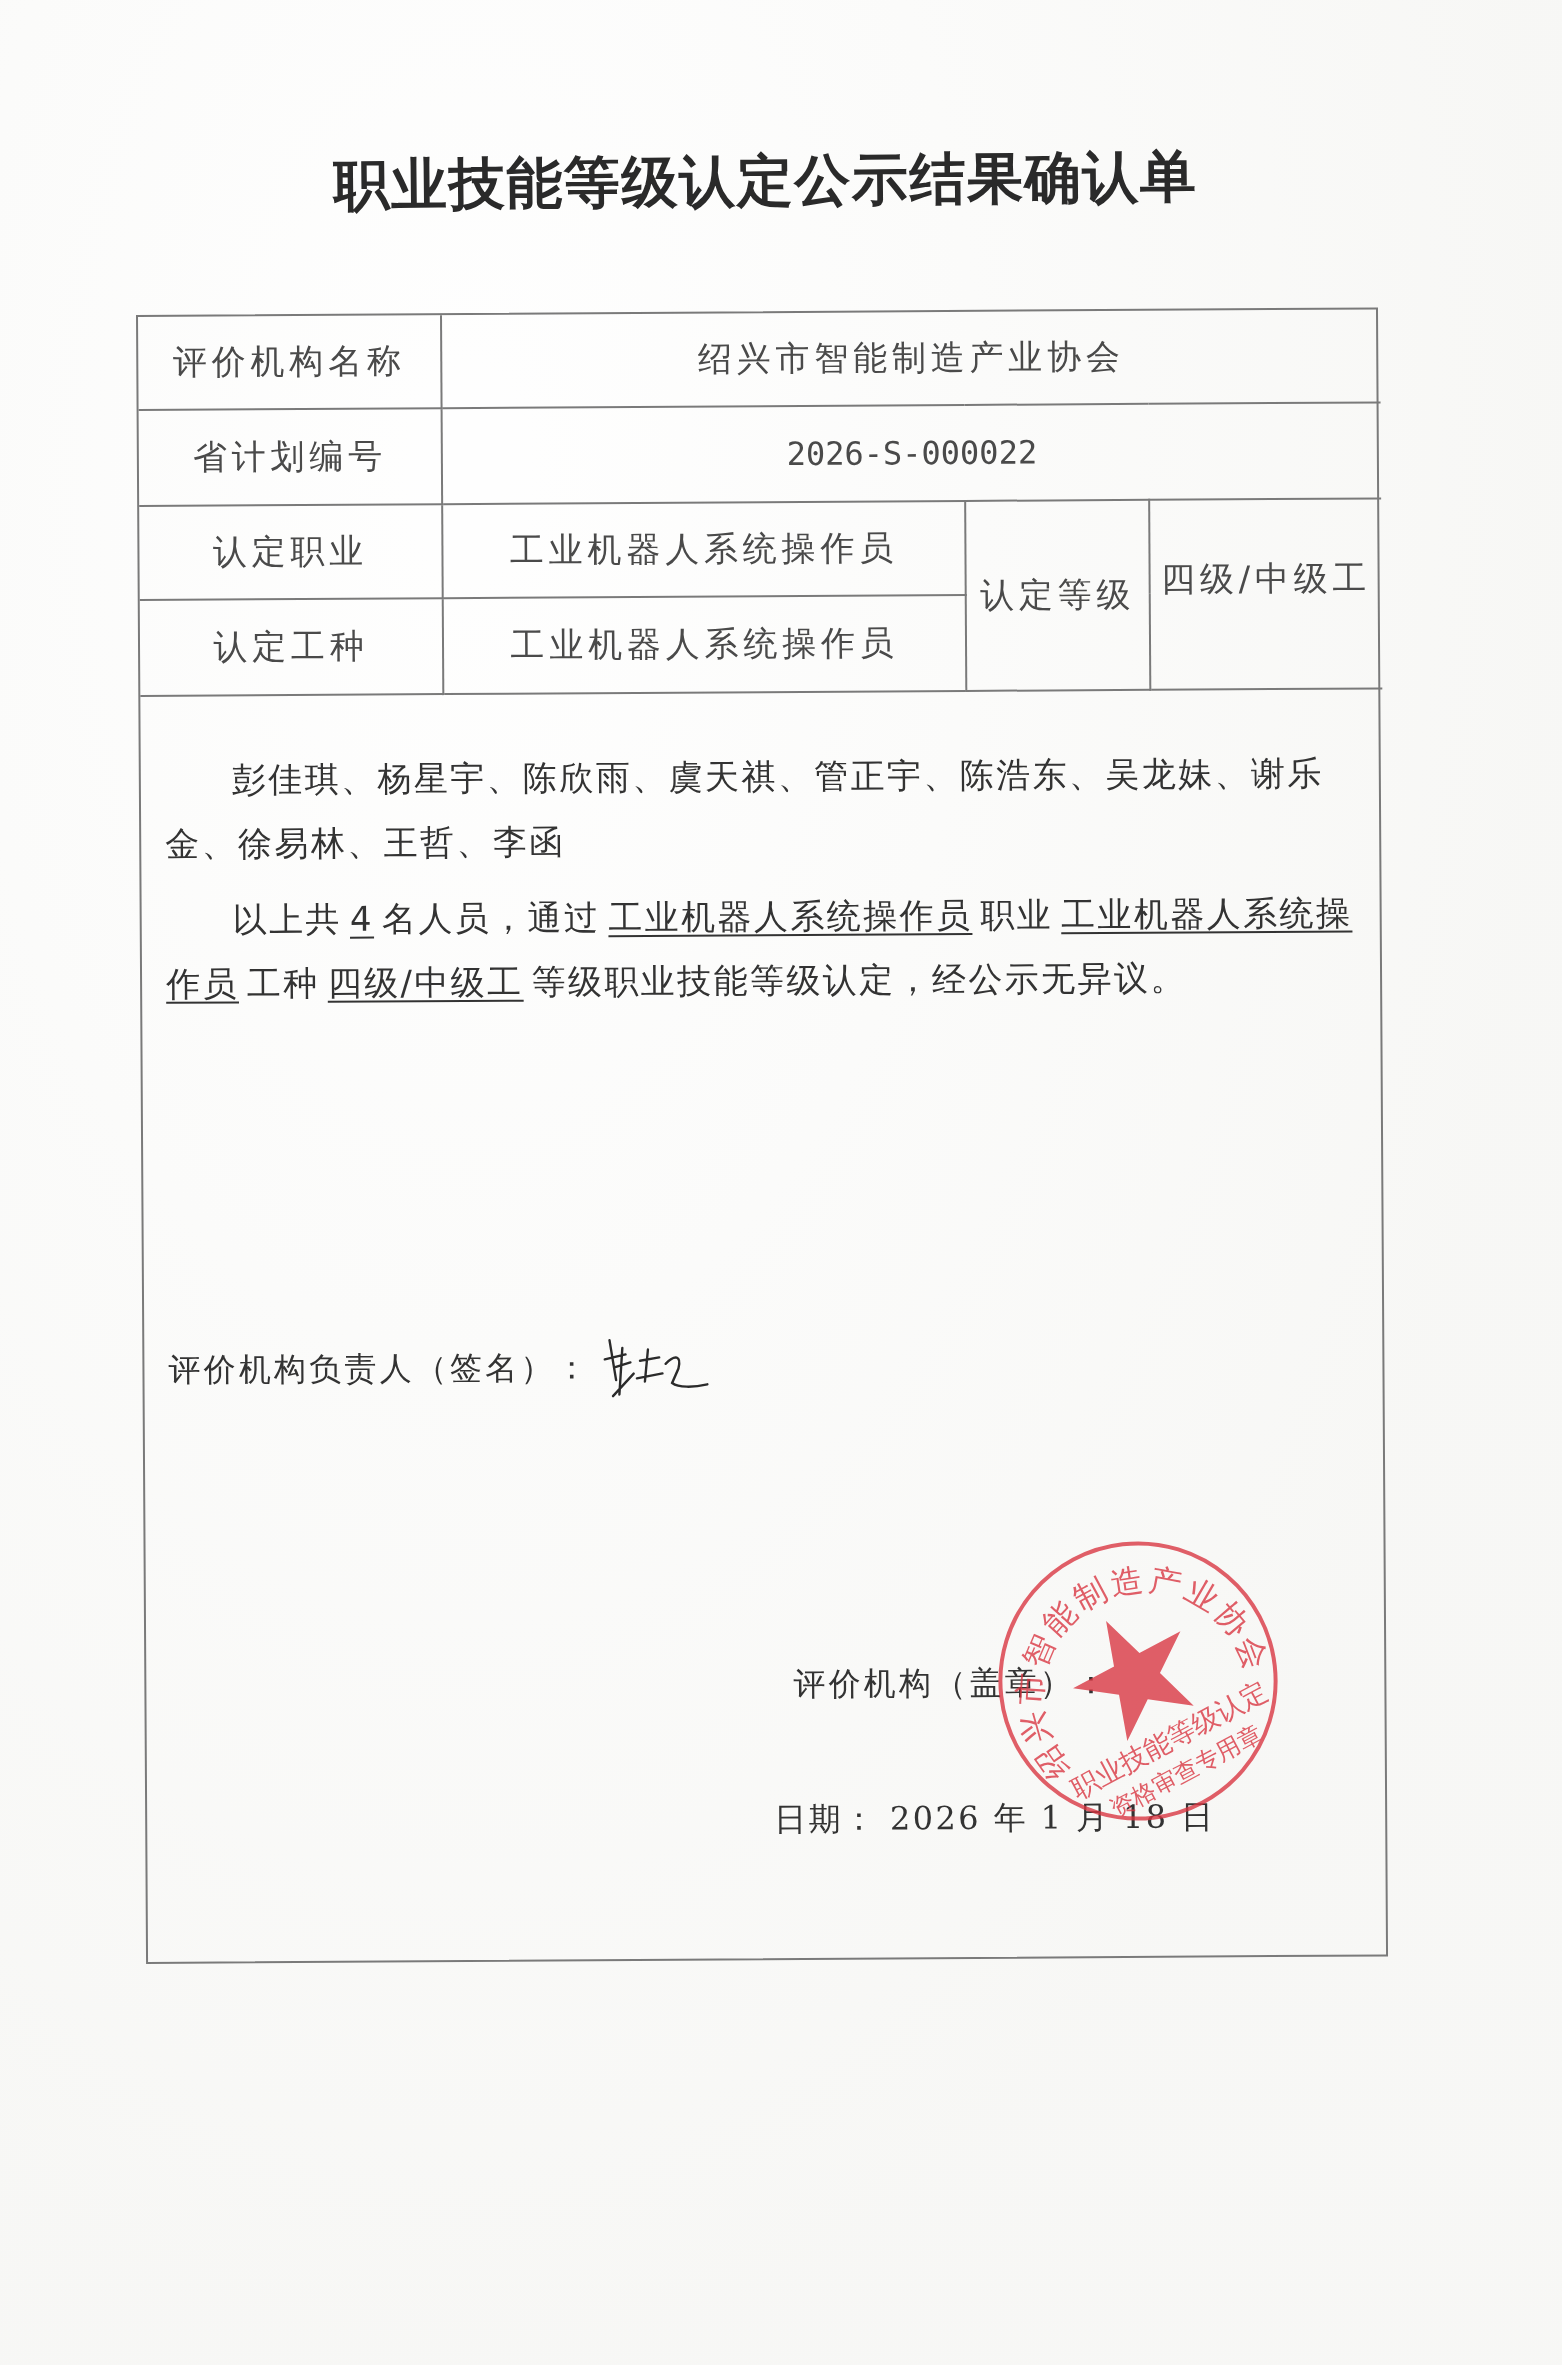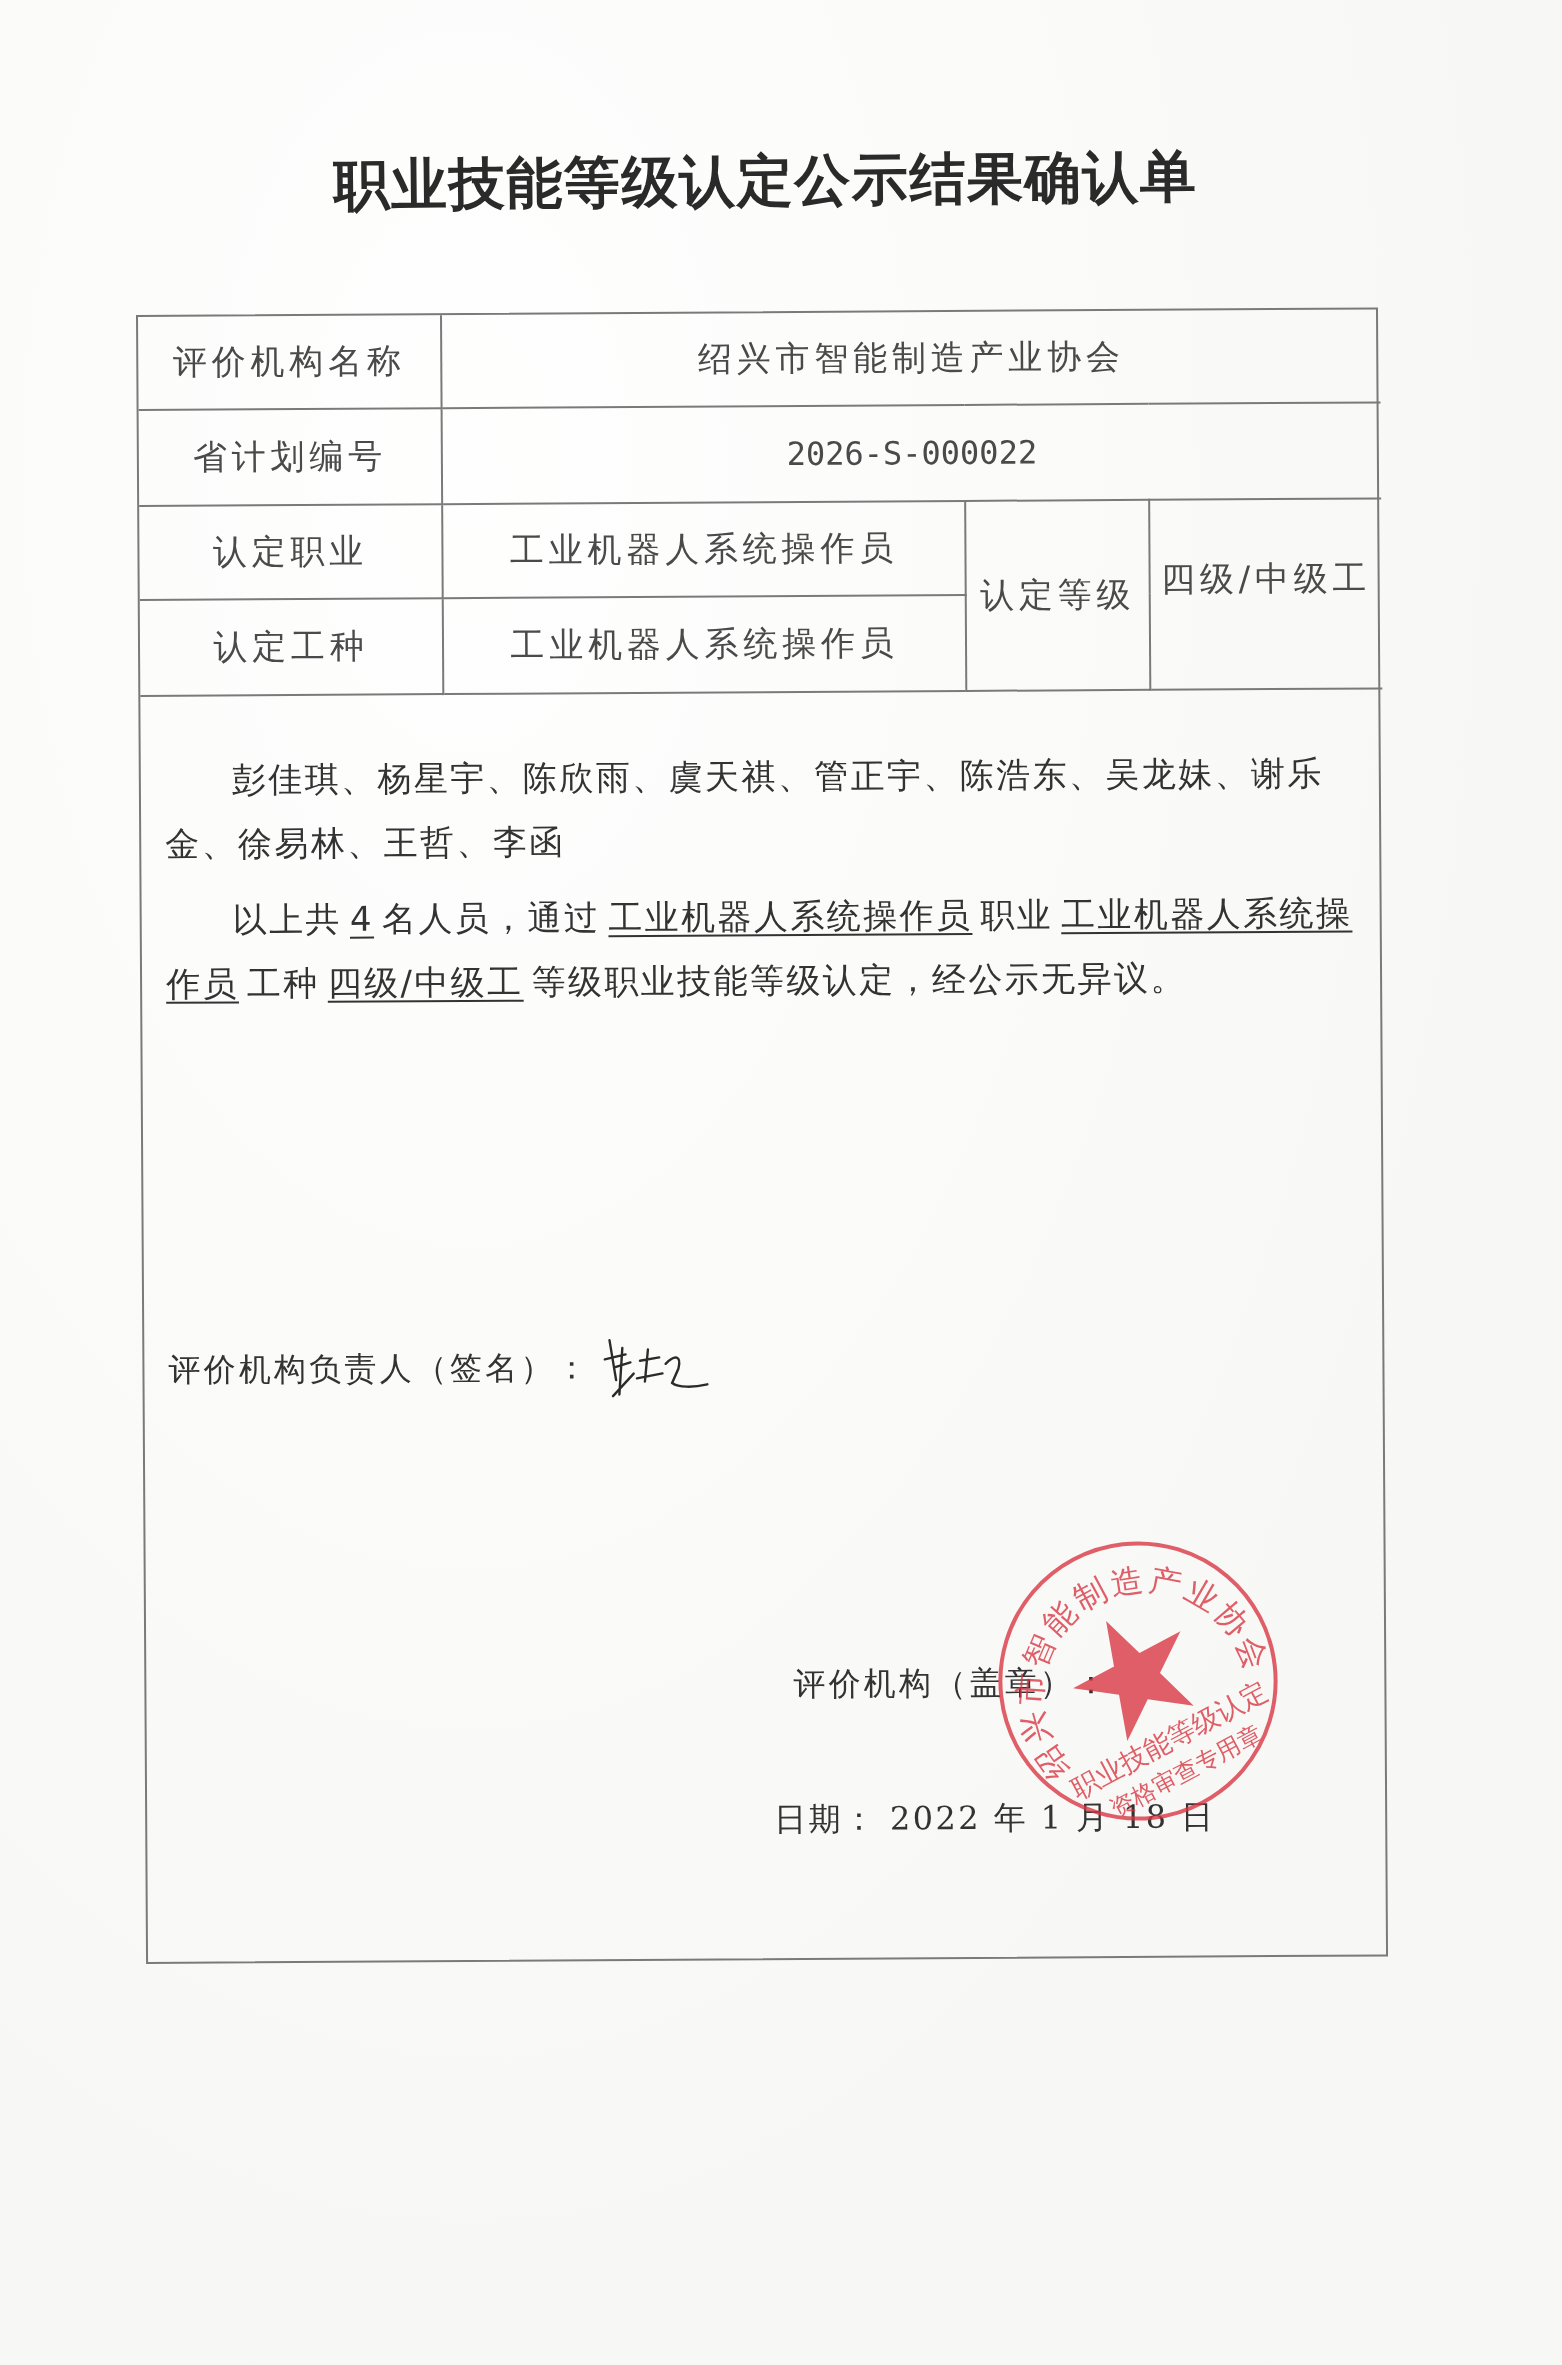--- a/index.html
+++ b/index.html
@@ -180,21 +180,21 @@
     <svg class="signature" viewBox="0 0 140 90">
       <path d="M14 10 L22 60 M8 34 L34 28 M20 44 L40 38 M30 20 L26 78 M18 80 L44 52" stroke="#2b2b2b" stroke-width="3" fill="none" stroke-linecap="round"></path>
       <path d="M52 36 L76 32 M62 22 L58 62 M48 58 L80 52 M84 40 C96 28, 104 30, 100 46 L92 64 C100 70, 118 70, 136 66" stroke="#2b2b2b" stroke-width="3" fill="none" stroke-linecap="round"></path>
     </svg>
   </div>
 
   <div class="seal-line">评价机构（盖章）：</div>
 
   <div class="date-line">
     <span>日期：</span>
-    <span>2022</span>
+    <span>2026</span>
     <span>年</span>
     <span>1</span>
     <span>月</span>
     <span>18</span>
     <span>日</span>
   </div>
 </div>
 
 <svg class="stamp" viewBox="0 0 360 360">
   <defs>

